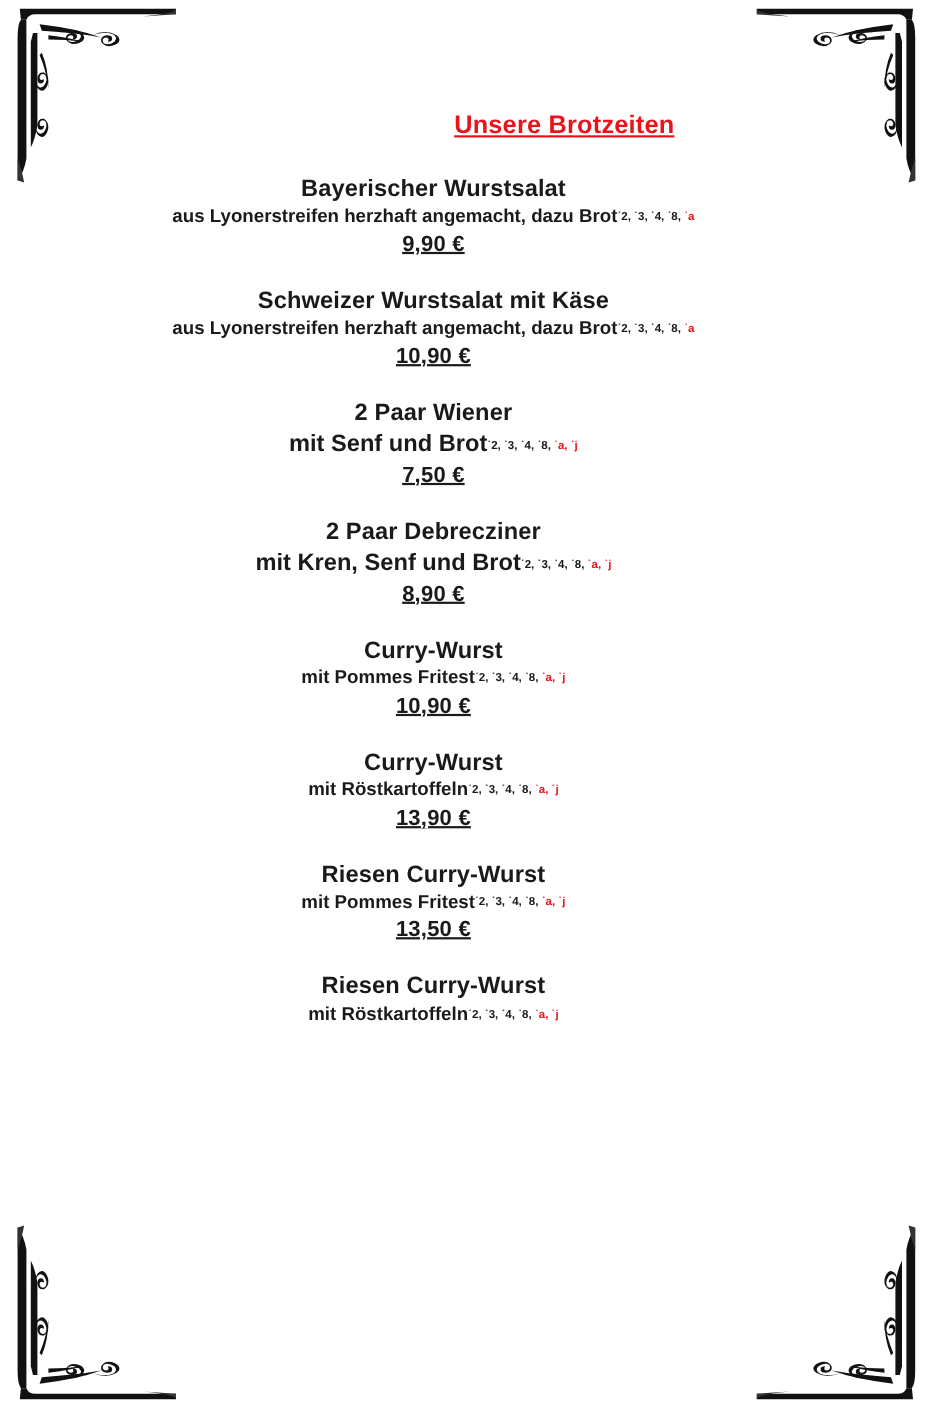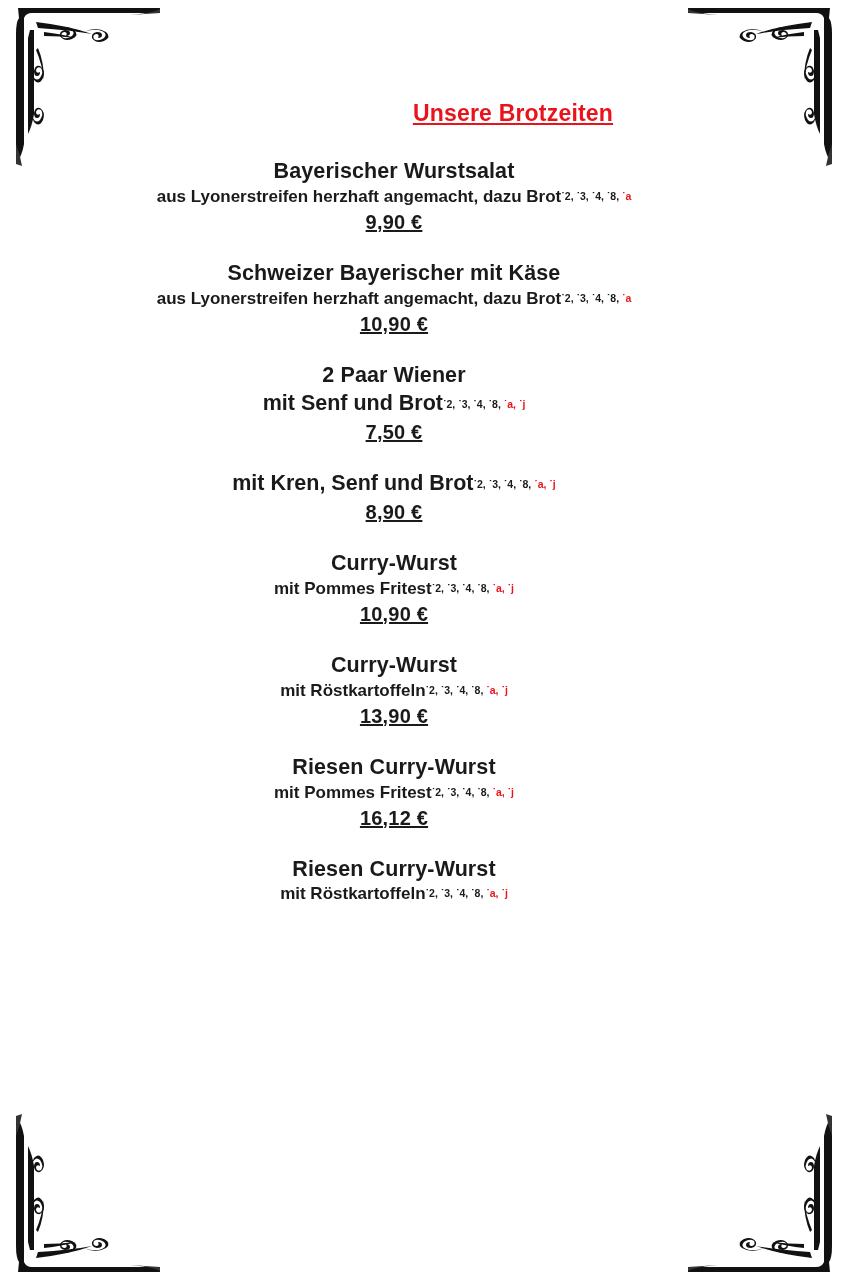--- a/index.html
+++ b/index.html
@@ -179,52 +179,53 @@
 
   <div class="items">
 
     <div class="item">
       <div class="item-name">Bayerischer Wurstsalat</div>
       <div class="item-desc"><span>aus Lyonerstreifen herzhaft angemacht, dazu Brot</span><span class="allergens"><span>˙2, ˙3, ˙4, ˙8, </span><span class="red">˙a</span></span></div>
       <div class="item-price">9,90 €</div>
     </div>
 
     <div class="item">
-      <div class="item-name">Schweizer Bayerischer mit Käse</div>
+      <div class="item-name">Schweizer Wurstsalat mit Käse</div>
       <div class="item-desc"><span>aus Lyonerstreifen herzhaft angemacht, dazu Brot</span><span class="allergens"><span>˙2, ˙3, ˙4, ˙8, </span><span class="red">˙a</span></span></div>
       <div class="item-price">10,90 €</div>
     </div>
 
     <div class="item">
       <div class="item-name">2 Paar Wiener</div>
       <div class="item-desc big"><span>mit Senf und Brot</span><span class="allergens"><span>˙2, ˙3, ˙4, ˙8, </span><span class="red">˙a, ˙j</span></span></div>
       <div class="item-price">7,50 €</div>
     </div>
 
     <div class="item">
+      <div class="item-name">2 Paar Debrecziner</div>
       <div class="item-desc big"><span>mit Kren, Senf und Brot</span><span class="allergens"><span>˙2, ˙3, ˙4, ˙8, </span><span class="red">˙a, ˙j</span></span></div>
       <div class="item-price">8,90 €</div>
     </div>
 
     <div class="item">
       <div class="item-name">Curry-Wurst</div>
       <div class="item-desc"><span>mit Pommes Fritest</span><span class="allergens"><span>˙2, ˙3, ˙4, ˙8, </span><span class="red">˙a, ˙j</span></span></div>
       <div class="item-price">10,90 €</div>
     </div>
 
     <div class="item">
       <div class="item-name">Curry-Wurst</div>
       <div class="item-desc"><span>mit Röstkartoffeln</span><span class="allergens"><span>˙2, ˙3, ˙4, ˙8, </span><span class="red">˙a, ˙j</span></span></div>
       <div class="item-price">13,90 €</div>
     </div>
 
     <div class="item">
       <div class="item-name">Riesen Curry-Wurst</div>
       <div class="item-desc"><span>mit Pommes Fritest</span><span class="allergens"><span>˙2, ˙3, ˙4, ˙8, </span><span class="red">˙a, ˙j</span></span></div>
-      <div class="item-price">16,12 €</div>
+      <div class="item-price">13,50 €</div>
     </div>
 
     <div class="item">
       <div class="item-name">Riesen Curry-Wurst</div>
       <div class="item-desc"><span>mit Röstkartoffeln</span><span class="allergens"><span>˙2, ˙3, ˙4, ˙8, </span><span class="red">˙a, ˙j</span></span></div>
     </div>
 
   </div>
 </div>
 

